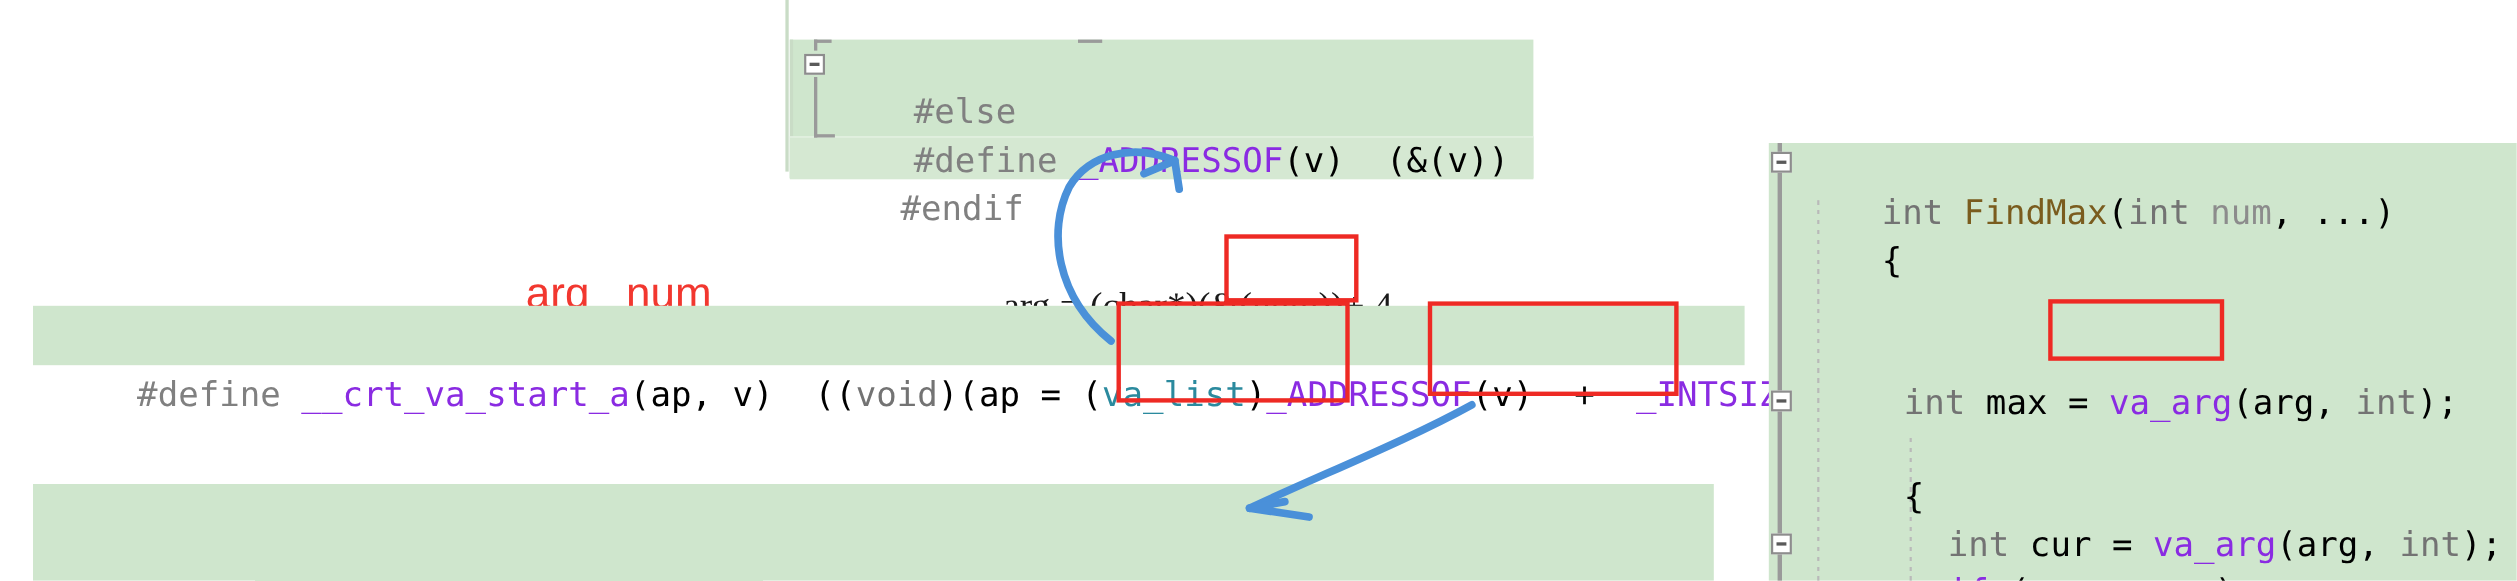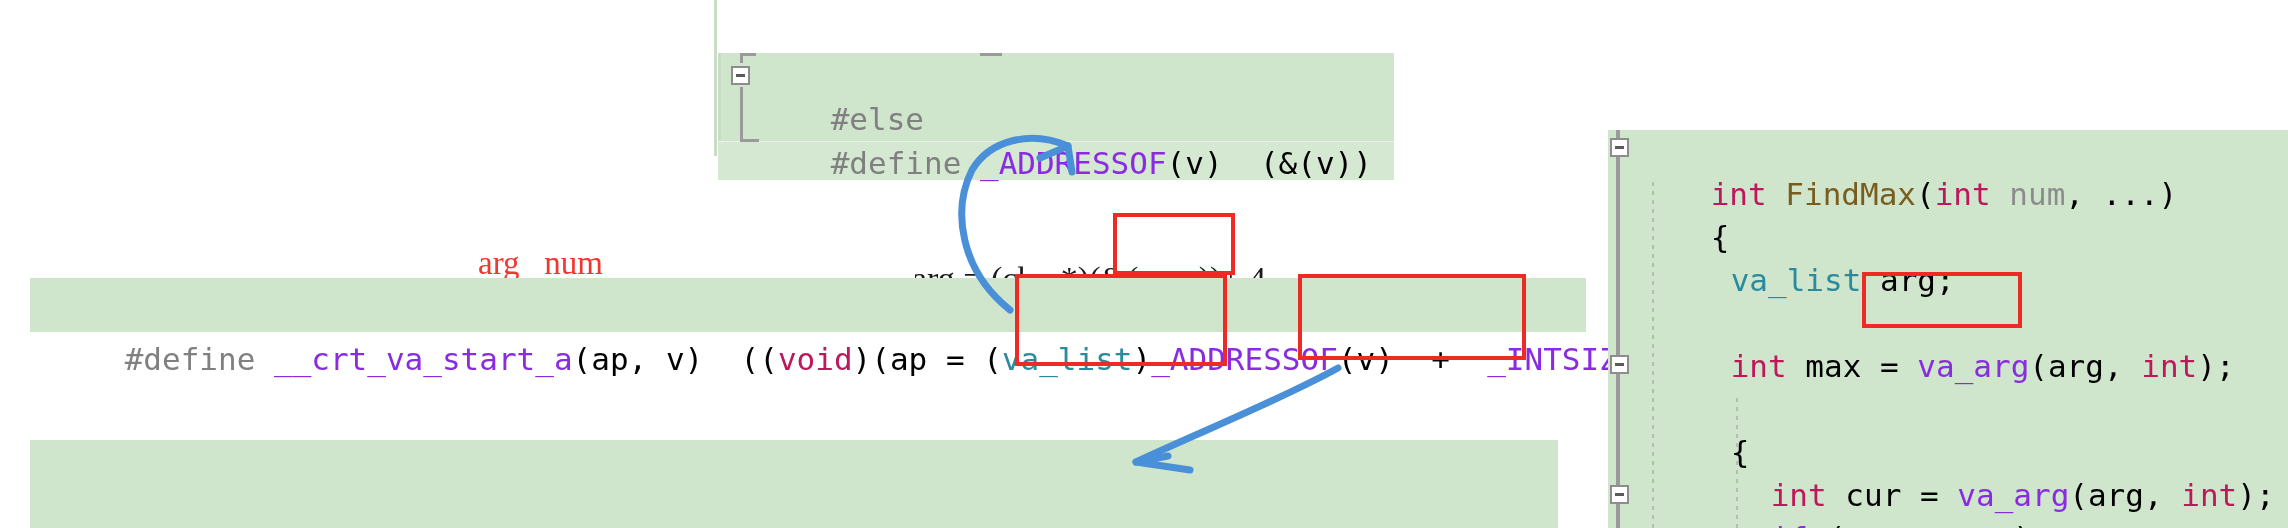--- a/index.html
+++ b/index.html
@@ -9,32 +9,32 @@
     overflow:hidden;position:relative;
   }
   .code{
     position:absolute;
     background:#cfe6cd;
     font-family:"DejaVu Sans Mono","Liberation Mono",monospace;
     white-space:pre;
     color:#2b2b2b;
     letter-spacing:0px;
   }
-  .kw-blue{color:#be185d;}
+  .kw-blue{color:#737373;}
   .kw-purple{color:#8a2be2;}
   .kw-teal{color:#2b8a9e;}
   .kw-gray{color:#808080;}
   .kw-olive{color:#7a5c1e;}
   .kw-black{color:#000000;}
   .kw-dim{color:#8c8c8c;}
 
   
   #top-block{
     left:718px;top:36px;width:676px;height:126px;
-    font-size:31px;line-height:44px;margin-top:17px;
+    font-size:31px;line-height:44px;
   }
   #top-block .ln{position:absolute;left:0;}
   #endif-strip{
     position:absolute;left:0;top:88px;width:676px;height:38px;
     background:#d5e8d2;border-top:1px solid #eaf3e8;
   }
   .fold-box{
     position:absolute;width:19px;height:19px;border:2px solid #8d8d8d;
     background:#ffffff;box-sizing:border-box;
   }
@@ -49,22 +49,22 @@
   
   #eq-line{
     position:absolute;left:895px;top:222px;
     font-family:"Liberation Serif",serif;
     font-size:34px;color:#1a1a1a;white-space:pre;
   }
 
   
   #arg-num-label{
     position:absolute;left:478px;top:245px;
-    font-family:Liberation Serif, serif;
-    font-size:33px;color:#f2372f;white-space:pre;font-weight:400;
+    font-family:Liberation Sans, sans-serif;
+    font-size:40px;color:#f2372f;white-space:pre;font-weight:400;
   }
 
   
   #main-block{
     left:30px;top:278px;width:1556px;height:54px;
     font-size:31px;line-height:54px;
   }
   #main-block .inner{position:absolute;left:20px;top:0;}
 
   
@@ -109,20 +109,23 @@
   <div class="fold-elbow" style="left:22px;top:34px;width:16px;height:52px;"></div>
 
   <div class="ln" style="top:0px;left:38px;">
     <span class="kw-gray">#else</span>
   </div>
 
   <div class="ln" style="top:44px;left:38px;">
     <span class="kw-gray">#define </span><span class="kw-purple">_ADDRESSOF</span><span class="kw-black">(v)  (&amp;(v))</span>
   </div>
 
+  <div class="ln" style="top:88px;left:26px;">
+    <span class="kw-gray">#endif</span>
+  </div>
 </div>
 
 <div id="eq-line">
   <span>arg = </span><span>(char*)</span><span>(&amp;(num))</span><span>+ 4</span>
 </div>
 
 <div class="redbox" style="left:1113px;top:213px;width:122px;height:62px;"></div>
 
 <div id="arg-num-label">arg   num</div>
 
@@ -151,23 +154,20 @@
   <div class="fold-box" style="left:2px;top:355px;"></div>
 
   <div class="rl" style="top:0px;left:28px;">
     <span class="kw-blue">int</span><span class="kw-olive"> FindMax</span><span class="kw-black">(</span><span class="kw-blue">int</span><span class="kw-dim"> num</span><span class="kw-black">, ...)</span>
   </div>
 
   <div class="rl" style="top:43px;left:28px;">
     <span class="kw-black">{</span>
   </div>
 
-  <div class="rl" style="top:86px;">
-    <span class="kw-teal">va_list</span><span class="kw-black"> arg;</span>
-  </div>
 
 
   <div class="rl" style="top:172px;">
     <span class="kw-blue">int</span><span class="kw-black"> max = </span><span class="kw-purple">va_arg</span><span class="kw-black">(arg, </span><span class="kw-blue">int</span><span class="kw-black">);</span>
   </div>
 
 
   <div class="rl" style="top:258px;">
     <span class="kw-black">{</span>
   </div>

